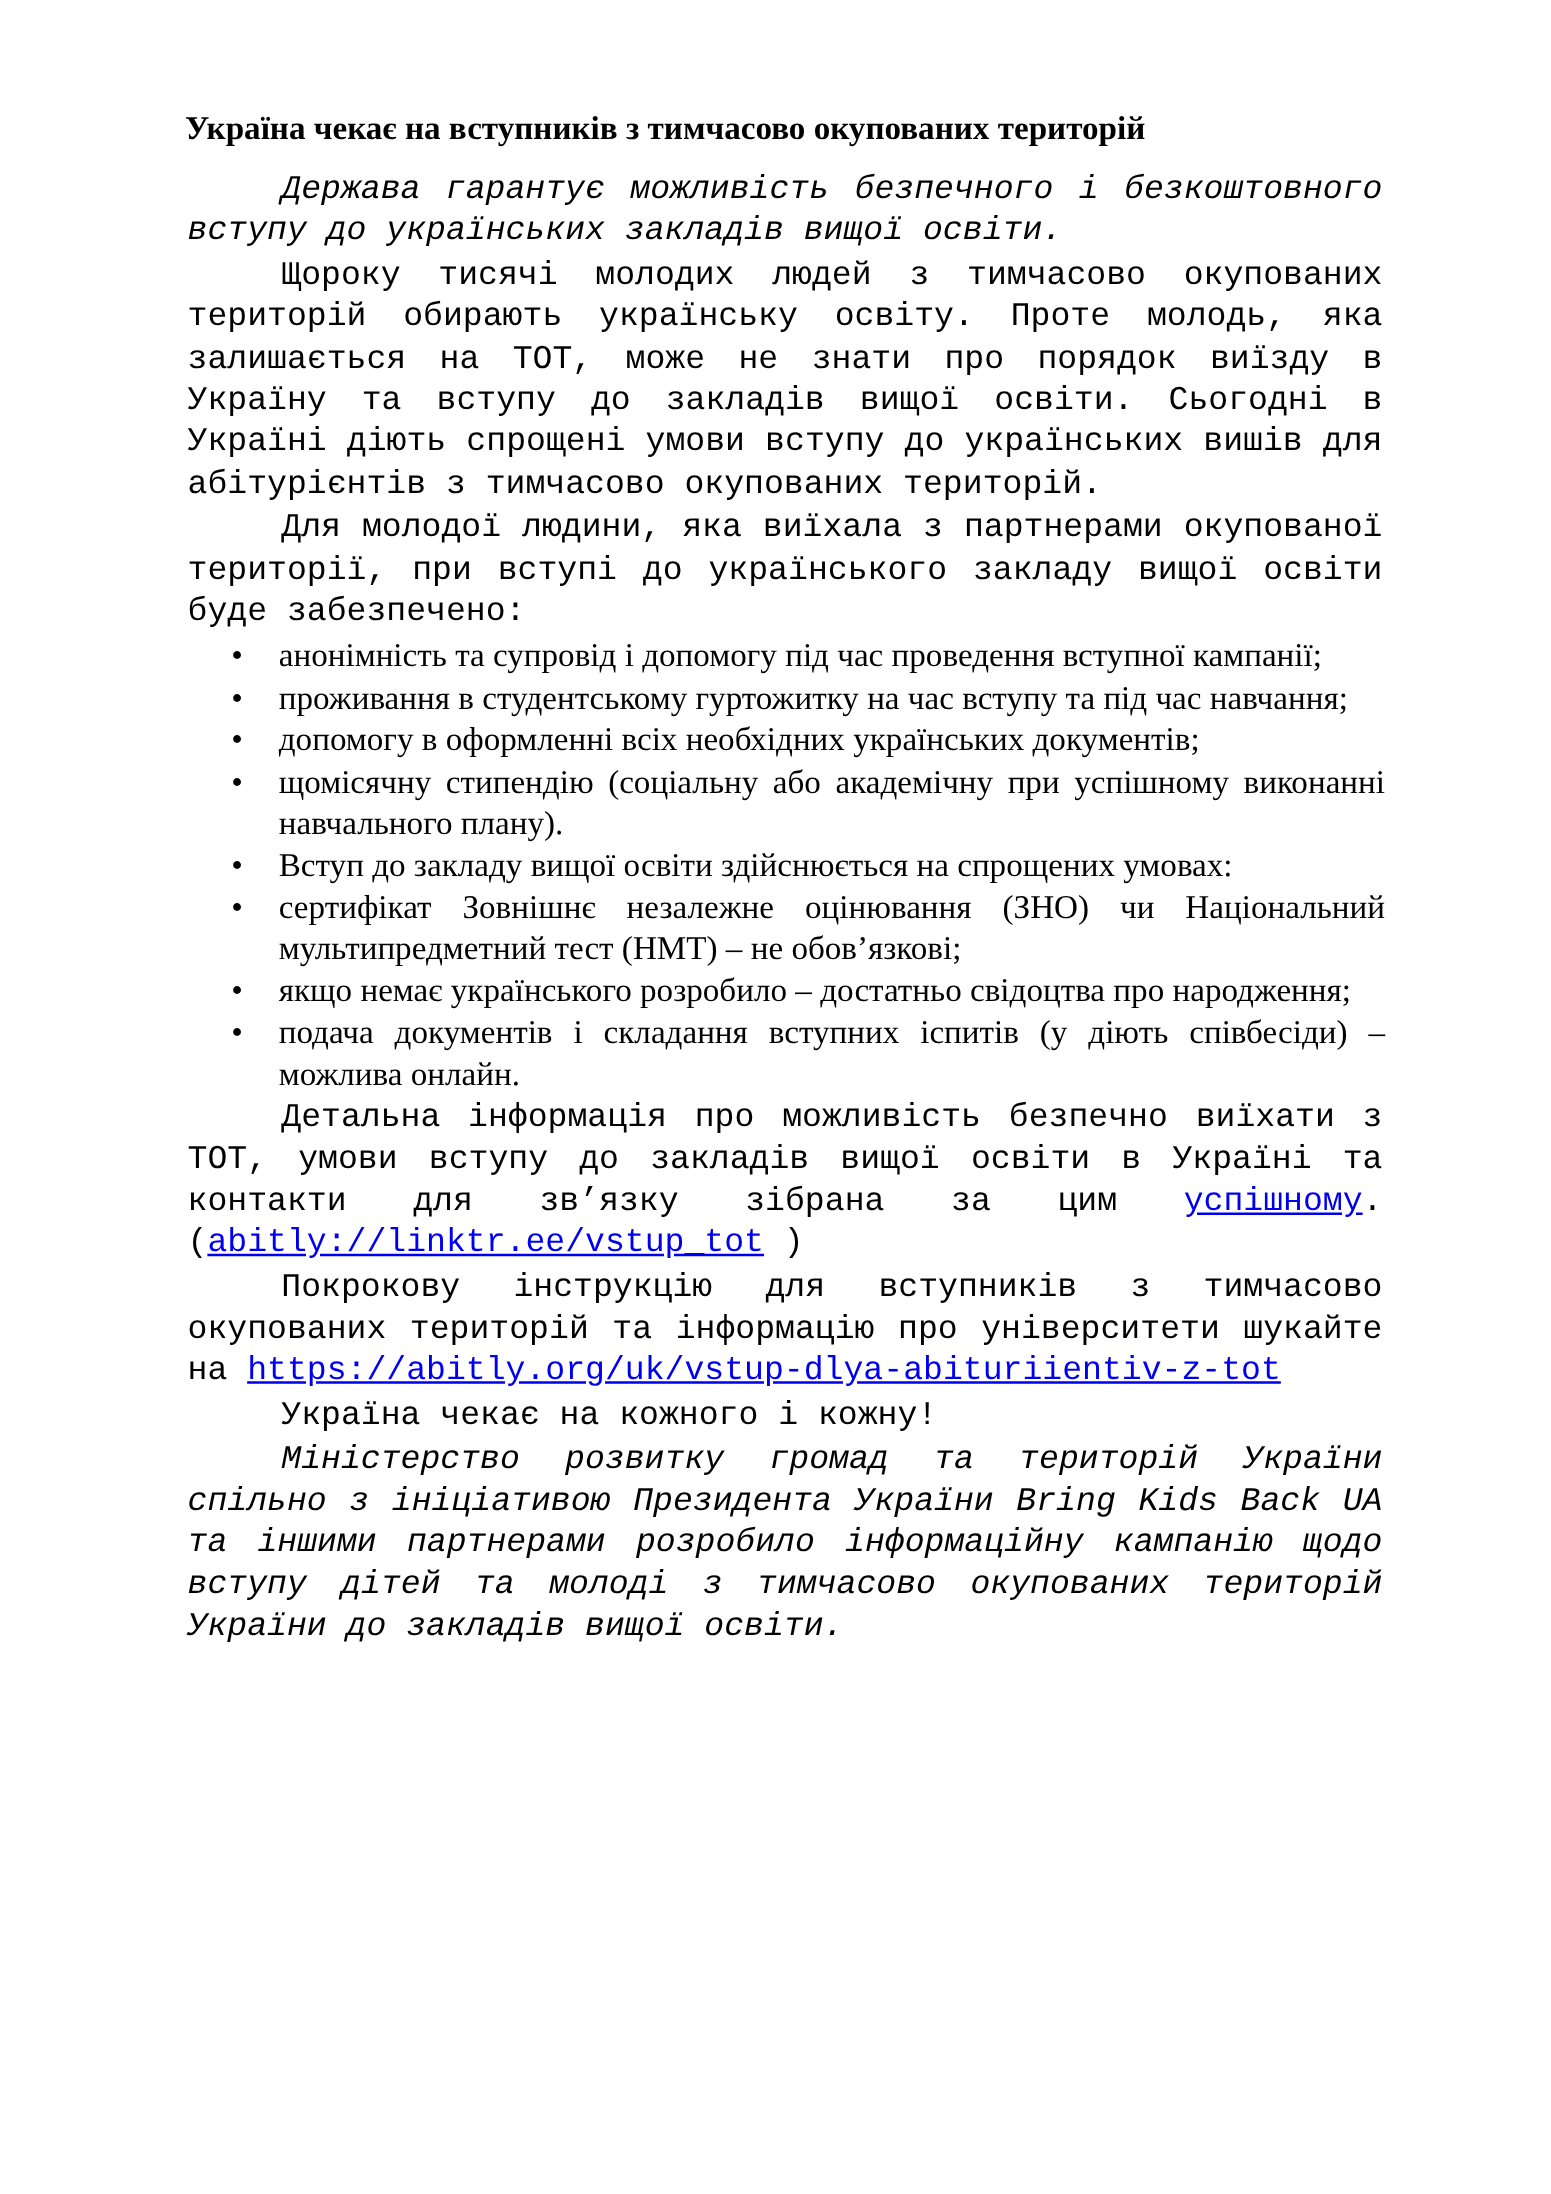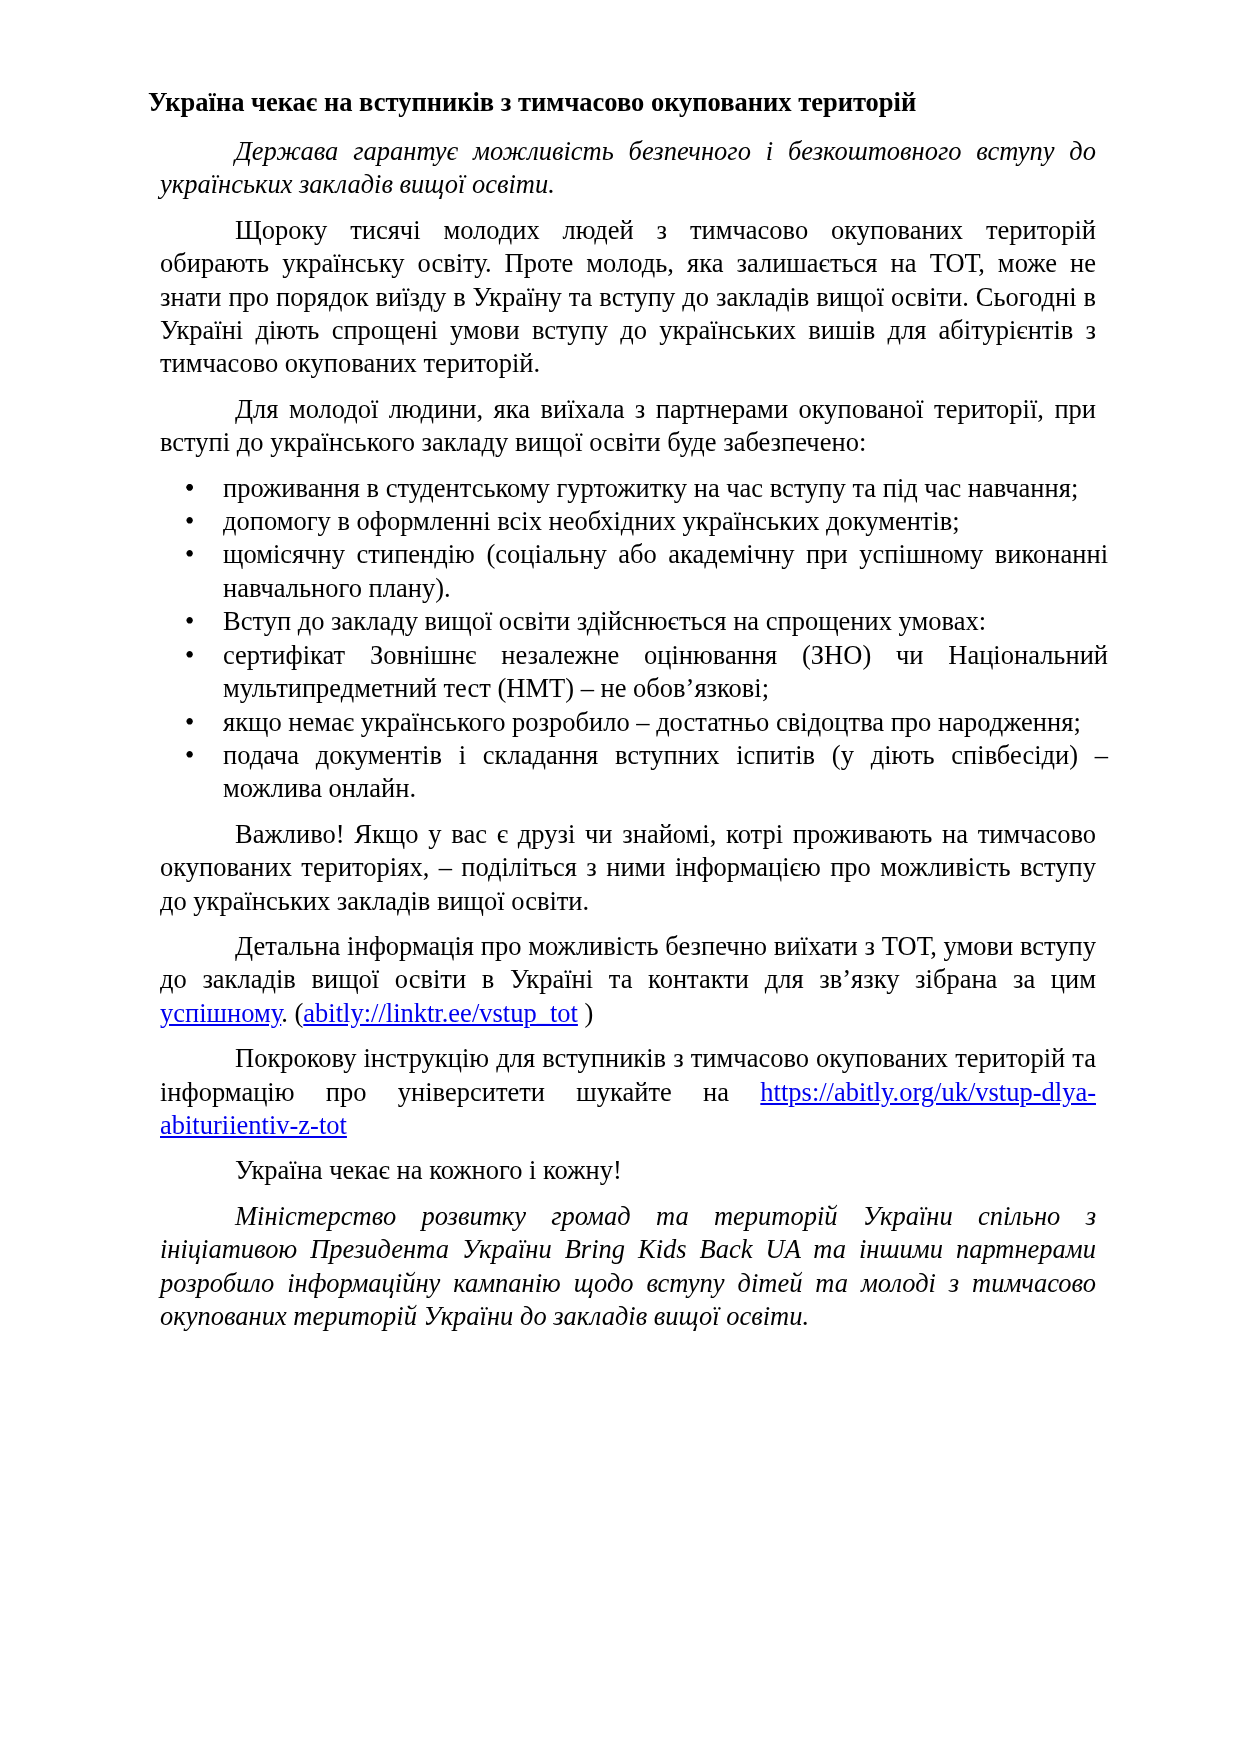--- a/index.html
+++ b/index.html
@@ -3,43 +3,42 @@
   <meta charset="utf-8">
   <style>
     html, body { margin: 0; padding: 0; background: #ffffff; }
     body { width: 1241px; height: 1755px; position: relative; overflow: hidden; }
     .page {
       position: absolute; left: 148px; top: 86px; width: 960px;
       font-family: "Liberation Serif", serif; font-size: 26.5px; line-height: 33.4px;
       color: #000000; text-align: justify;
     }
     .title { font-weight: bold; margin: 0 0 16px 0; font-size: 26.5px; line-height: 33px; }
-    p { margin: 12px; text-indent: 75px; }
+    p { margin: 2px; text-indent: 75px; font-family: Liberation Mono, monospace; }
     .italic { font-style: italic; }
     ul { margin: 0; padding: 0; list-style: none; }
     li { position: relative; padding-left: 75px; }
     li .bullet { position: absolute; left: 37px; top: 0; }
     a { color: #0000ee; text-decoration: underline; }
   </style>
 </head>
 <body>
 
 <div class="page">
   <div class="title">Україна чекає на вступників з тимчасово окупованих територій</div>
   <p class="italic">Держава гарантує можливість безпечного і безкоштовного вступу до українських закладів вищої освіти.</p>
   <p>Щороку тисячі молодих людей з тимчасово окупованих територій обирають українську освіту. Проте молодь, яка залишається на ТОТ, може не знати про порядок виїзду в Україну та вступу до закладів вищої освіти. Сьогодні в Україні діють спрощені умови вступу до українських вишів для абітурієнтів з тимчасово окупованих територій.</p>
   <p>Для молодої людини, яка виїхала з партнерами окупованої території, при вступі до українського закладу вищої освіти буде забезпечено:</p>
   <ul>
-    <li><span class="bullet">•</span></li>
+    <li><span class="bullet">•</span><span>анонімність та супровід і допомогу під час проведення вступної кампанії;</span></li>
     <li><span class="bullet">•</span><span>проживання в студентському гуртожитку на час вступу та під час навчання;</span></li>
     <li><span class="bullet">•</span><span>допомогу в оформленні всіх необхідних українських документів;</span></li>
     <li><span class="bullet">•</span><span>щомісячну стипендію (соціальну або академічну при успішному виконанні навчального плану).</span></li>
     <li><span class="bullet">•</span><span>Вступ до закладу вищої освіти здійснюється на спрощених умовах:</span></li>
     <li><span class="bullet">•</span><span>сертифікат Зовнішнє незалежне оцінювання (ЗНО) чи Національний мультипредметний тест (НМТ) – не обов’язкові;</span></li>
     <li><span class="bullet">•</span><span>якщо немає українського розробило – достатньо свідоцтва про народження;</span></li>
     <li><span class="bullet">•</span><span>подача документів і складання вступних іспитів (у діють співбесіди) – можлива онлайн.</span></li>
   </ul>
-  <p>Важливо! Якщо у вас є друзі чи знайомі, котрі проживають на тимчасово окупованих територіях, – поділіться з ними інформацією про можливість вступу до українських закладів вищої освіти.</p>
   <p><span>Детальна інформація про можливість безпечно виїхати з ТОТ, умови вступу до закладів вищої освіти в Україні та контакти для зв’язку зібрана за цим </span><a>успішному</a><span>. (</span><a>abitly://linktr.ee/vstup_tot</a><span> )</span></p>
   <p><span>Покрокову інструкцію для вступників з тимчасово окупованих територій та інформацію про університети шукайте на </span><a>https://abitly.org/uk/vstup-dlya-abituriientiv-z-tot</a></p>
   <p>Україна чекає на кожного і кожну!</p>
   <p class="italic">Міністерство розвитку громад та територій України спільно з ініціативою Президента України Bring Kids Back UA та іншими партнерами розробило інформаційну кампанію щодо вступу дітей та молоді з тимчасово окупованих територій України до закладів вищої освіти.</p>
 </div>
 
 </body></html>

